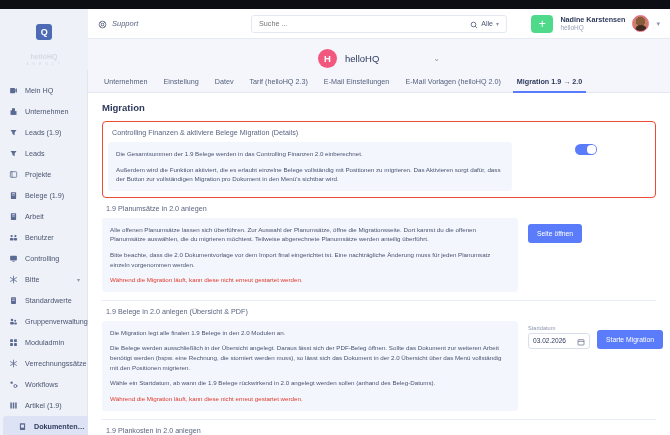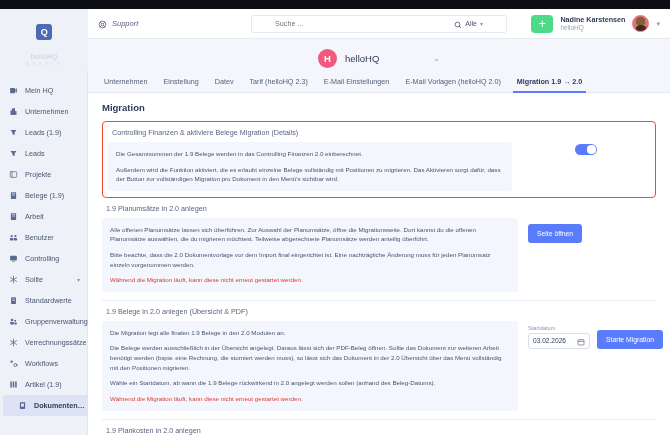--- a/index.html
+++ b/index.html
@@ -54,21 +54,21 @@
 
   .topbar {
     height: 30px; background: #fff; display: flex; align-items: center;
     padding: 0 10px; border-bottom: 1px solid #e6eaf3; position: relative;
   }
   .support { display: flex; align-items: center; gap: 5px; cursor:pointer; }
   .support .txt { font-size: 7.5px; color: #5b6480; font-style: italic; }
   .searchwrap {
     position: absolute; left: 50%; transform: translateX(-50%);
     width: 256px; height: 18px; border: 1px solid #e4e8f2; border-radius: 3px;
-    background: #fff; display: flex; align-items: center; padding: 0 23px;
+    background: #fff; display: flex; align-items: center; padding: 0 7px;
   }
   .searchwrap input {
     border: none; outline: none; flex: 1; font-size: 7.2px; color: #9aa3ba;
     font-family: "Liberation Sans", sans-serif; background: transparent;
   }
   .search-right { display: flex; align-items: center; gap: 3px; cursor: pointer; }
   .search-right .alle { font-size: 7px; color: #4a5570; }
   .search-right .cv { font-size: 6px; color: #8c96b0; }
   .topbar-right { margin-left: auto; display: flex; align-items: center; gap: 7px; }
   .plusbtn {
@@ -260,21 +260,21 @@
             </svg>
           </span>
           <span class="lbl">Controlling</span>
         </div>
         <div class="sb-item">
           <span class="ico">
             <svg width="9" height="9" viewBox="0 0 24 24" fill="none" stroke="#5b6a92" stroke-width="2" stroke-linecap="round" stroke-linejoin="round">
               <path d="M12 3v18M4 7l16 10M20 7L4 17" stroke-width="2.2"></path>
             </svg>
           </span>
-          <span class="lbl">Sollte</span>
+          <span class="lbl">Bitte</span>
           <span class="sb-caret">▾</span>
         </div>
         <div class="sb-item sub2">
           <span class="ico">
             <svg width="9" height="9" viewBox="0 0 24 24" fill="none" stroke="#5b6a92" stroke-width="2" stroke-linecap="round" stroke-linejoin="round">
               <rect x="5.5" y="3" width="13" height="18" rx="1.6" fill="#5b6a92" stroke="none"></rect>
               <rect x="8.5" y="7" width="7" height="1.6" fill="#eef1f8" stroke="none"></rect>
               <rect x="8.5" y="11" width="7" height="1.6" fill="#eef1f8" stroke="none"></rect>
             </svg>
           </span>
@@ -283,20 +283,31 @@
         <div class="sb-item sub2">
           <span class="ico">
             <svg width="9" height="9" viewBox="0 0 24 24" fill="none" stroke="#5b6a92" stroke-width="2" stroke-linecap="round" stroke-linejoin="round">
               <circle cx="8" cy="8" r="3.4" fill="#5b6a92" stroke="none"></circle>
               <circle cx="16.5" cy="10" r="2.6" fill="#5b6a92" stroke="none"></circle>
               <rect x="3" y="13.5" width="10" height="6.5" rx="2" fill="#5b6a92" stroke="none"></rect>
               <rect x="14" y="14.5" width="7" height="5.5" rx="2" fill="#5b6a92" stroke="none"></rect>
             </svg>
           </span>
           <span class="lbl">Gruppenverwaltung</span>
+        </div>
+        <div class="sb-item sub2">
+          <span class="ico">
+            <svg width="9" height="9" viewBox="0 0 24 24" fill="none" stroke="#5b6a92" stroke-width="2" stroke-linecap="round" stroke-linejoin="round">
+              <rect x="3" y="3" width="7.5" height="7.5" rx="1" fill="#5b6a92" stroke="none"></rect>
+              <rect x="13.5" y="3" width="7.5" height="7.5" rx="1" fill="#5b6a92" stroke="none"></rect>
+              <rect x="3" y="13.5" width="7.5" height="7.5" rx="1" fill="#5b6a92" stroke="none"></rect>
+              <rect x="13.5" y="13.5" width="7.5" height="7.5" rx="1" fill="#5b6a92" stroke="none"></rect>
+            </svg>
+          </span>
+          <span class="lbl">Moduladmin</span>
         </div>
         <div class="sb-item sub2">
           <span class="ico">
             <svg width="9" height="9" viewBox="0 0 24 24" fill="none" stroke="#5b6a92" stroke-width="2" stroke-linecap="round" stroke-linejoin="round">
               <path d="M12 3v18M4 7l16 10M20 7L4 17" stroke-width="2.2"></path>
             </svg>
           </span>
           <span class="lbl">Verrechnungssätze</span>
         </div>
         <div class="sb-item sub2">

